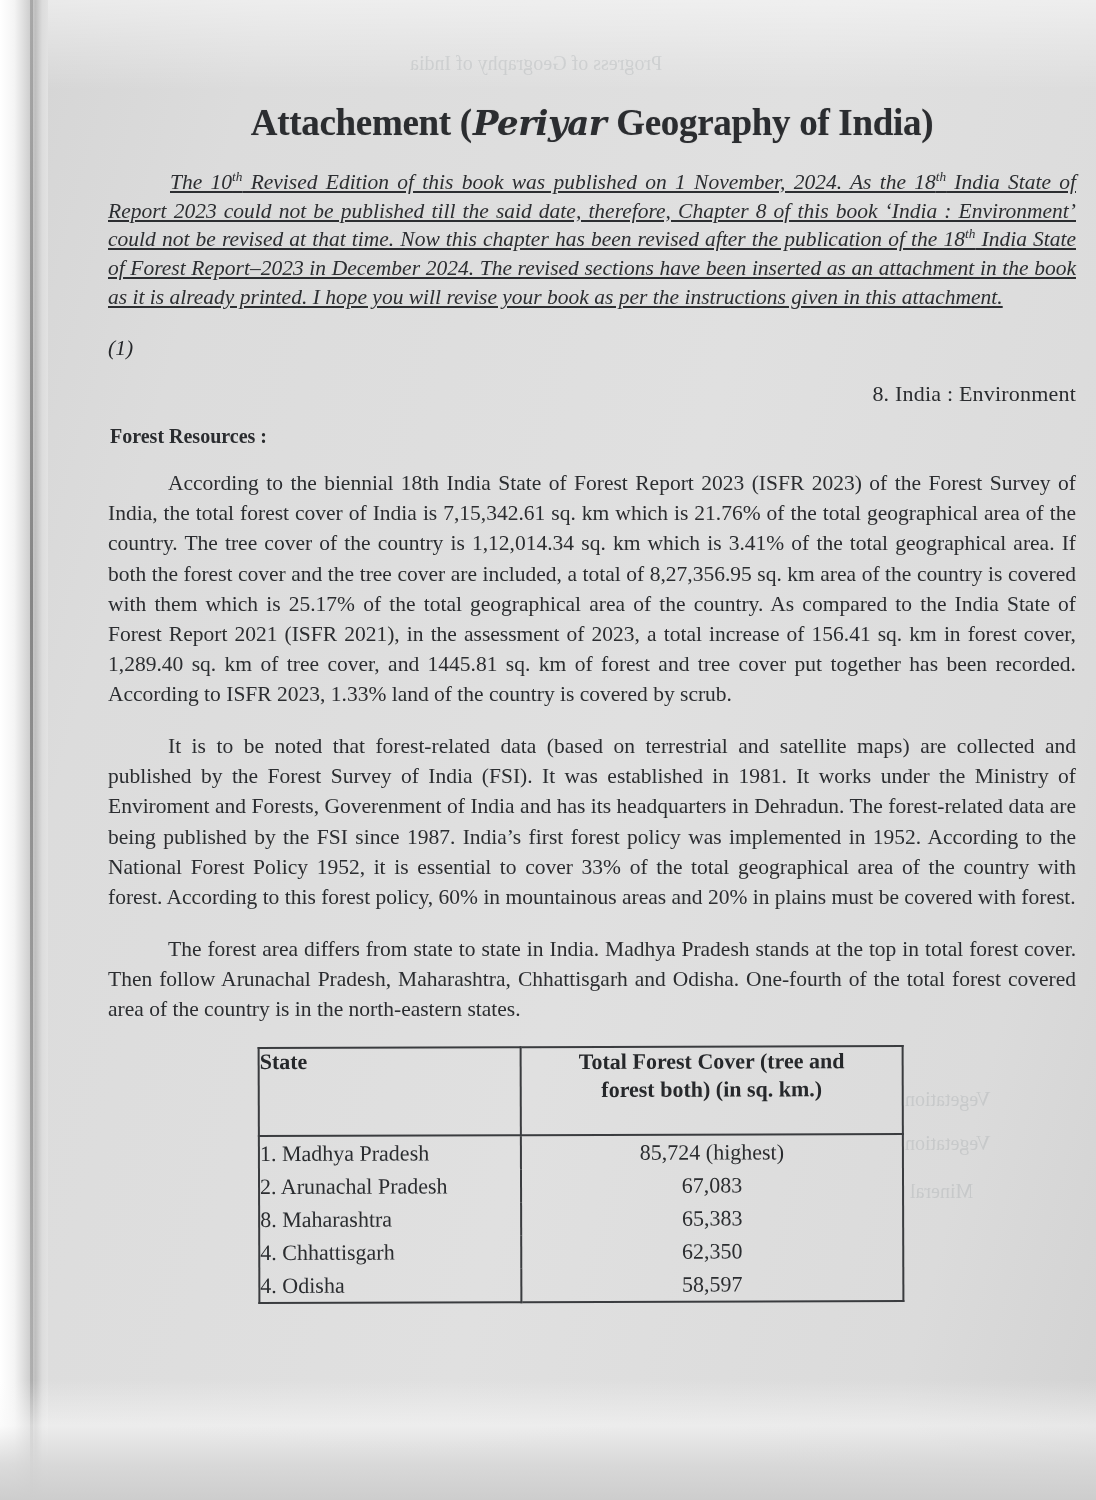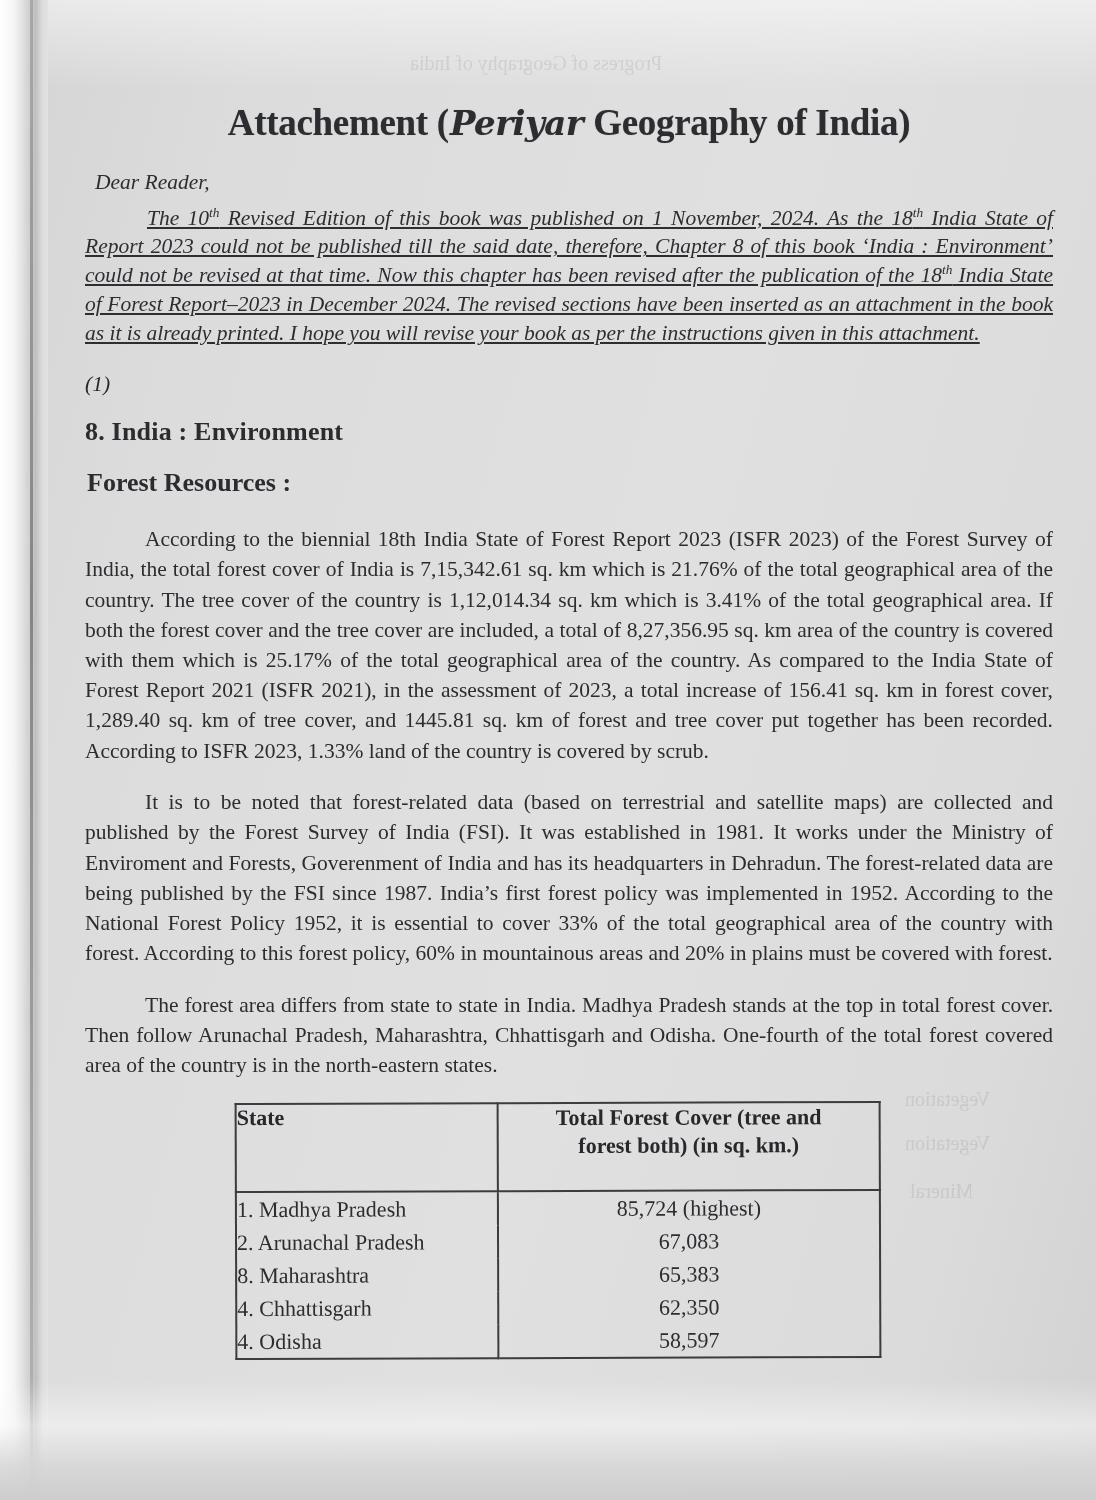--- a/index.html
+++ b/index.html
@@ -56,21 +56,21 @@
     font-family: "Liberation Serif", serif;
     transform: scaleX(-1);
     white-space: nowrap;
     pointer-events: none;
     user-select: none;
   }
 
   
   #content {
     position: absolute;
-    left: 85px;
+    left: 108px;
     top: 0;
     width: 968px;
     color: #26282b;
   }
 
   
   #title {
     text-align: center;
     font-weight: bold;
     font-size: 37px;
@@ -113,30 +113,30 @@
     gap: 10px;
     font-style: italic;
     font-size: 21.5px;
     line-height: 1.35;
   }
   #point-1 .num { flex: 0 0 auto; }
   #point-1 .bold { font-weight: bold; }
 
   
   #chapter-heading {
-    text-align: left;
-    font-weight: bold;
-    font-size: 26px;
+    text-align: right;
+    font-weight: normal;
+    font-size: 22px;
     margin-top: 18px;
     letter-spacing: 0.2px;
     color: #2a2c2f;
   }
   #section-heading {
     font-weight: bold;
-    font-size: 26px;
+    font-size: 20px;
     margin-top: 12px;
     margin-left: 2px;
     color: #2a2c2f;
   }
 
   
   .body-para {
     font-size: 21.5px;
     line-height: 1.405;
     text-align: justify;
@@ -217,21 +217,20 @@
 
   <div class="ghost" style="left:410px; top:52px; font-size:20px;">Progress of Geography of India</div>
   <div class="ghost" style="left:905px; top:1088px; font-size:20px;">Vegetation</div>
   <div class="ghost" style="left:905px; top:1132px; font-size:20px;">Vegetation</div>
   <div class="ghost" style="left:910px; top:1180px; font-size:20px;">Mineral</div>
 
   <div id="content">
 
     <h1 id="title"><span>Attachement (</span><span class="script">Periyar</span><span> Geography of India)</span></h1>
 
-    <div id="dear" class="letter">Dear Reader,</div>
 
     <p id="letter-para" class="letter">The 10<sup>th</sup> Revised Edition of this book was published on 1 November, 2024. As the 18<sup>th</sup> India State of Report 2023 could not be published till the said date, therefore, Chapter 8 of this book ‘India : Environment’ could not be revised at that time. Now this chapter has been revised after the publication of the 18<sup>th</sup> India State of Forest Report–2023 in December 2024. The revised sections have been inserted as an attachment in the book as it is already printed. I hope you will revise your book as per the instructions given in this attachment.</p>
 
     <div id="point-1">
       <span class="num">(1)</span>
     </div>
 
     <h2 id="chapter-heading">8. India : Environment</h2>
 
     <h3 id="section-heading">Forest Resources :</h3>

